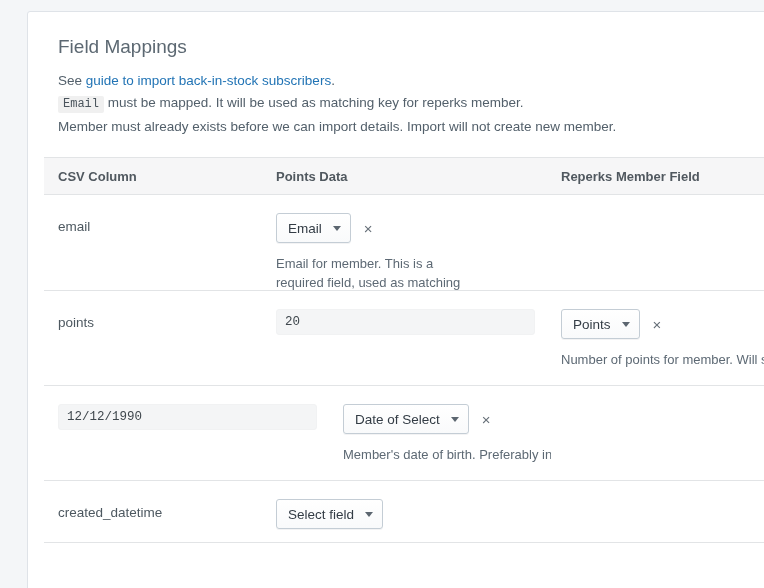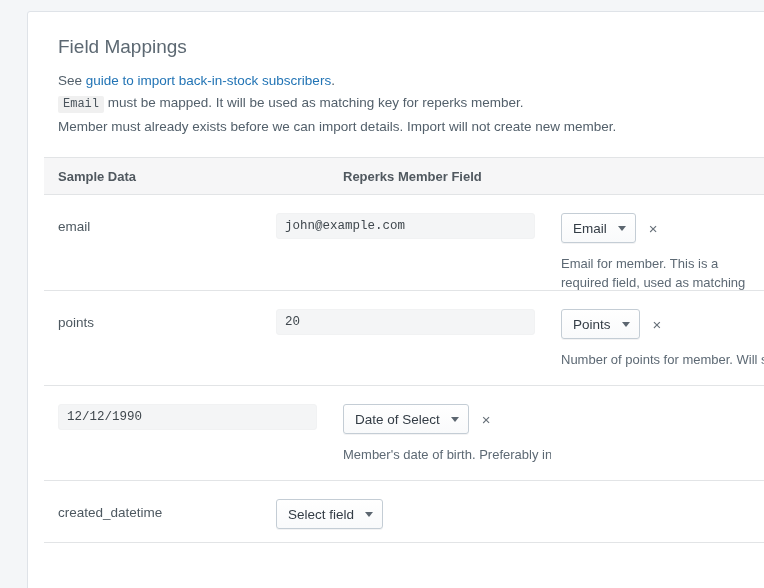--- a/index.html
+++ b/index.html
@@ -215,29 +215,27 @@
 
       <div class="intro">
         <p><span>See </span><a href="#">guide to import back-in-stock subscribers</a><span>.</span></p>
         <p><code class="inline-code">Email</code> <span>must be mapped. It will be used as matching key for reperks member.</span></p>
         <p>Member must already exists before we can import details. Import will not create new member.</p>
       </div>
 
       <div class="mapping-table">
 
         <div class="thead">
-          <div class="th col-data">Sample Data</div>
+          <div class="th col-csv">CSV Column</div>
+          <div class="th col-data">Points Data</div>
           <div class="th col-field">Reperks Member Field</div>
         </div>
 
         <div class="row row-h-tall">
           <div class="col-csv csv-name">email</div>
-          <div class="col-data">
-            <input class="sample-input" type="text" readonly="" value="john@example.com" style="">
-          </div>
           <div class="col-field field-cell">
             <div class="field-top">
               <div class="select-btn">
                 <span class="label">Email</span>
                 <span class="caret"></span>
               </div>
               <span class="remove-x">×</span>
             </div>
             <div class="help-text">Email for member. This is a required field, used as matching key for member.</div>
           </div>

